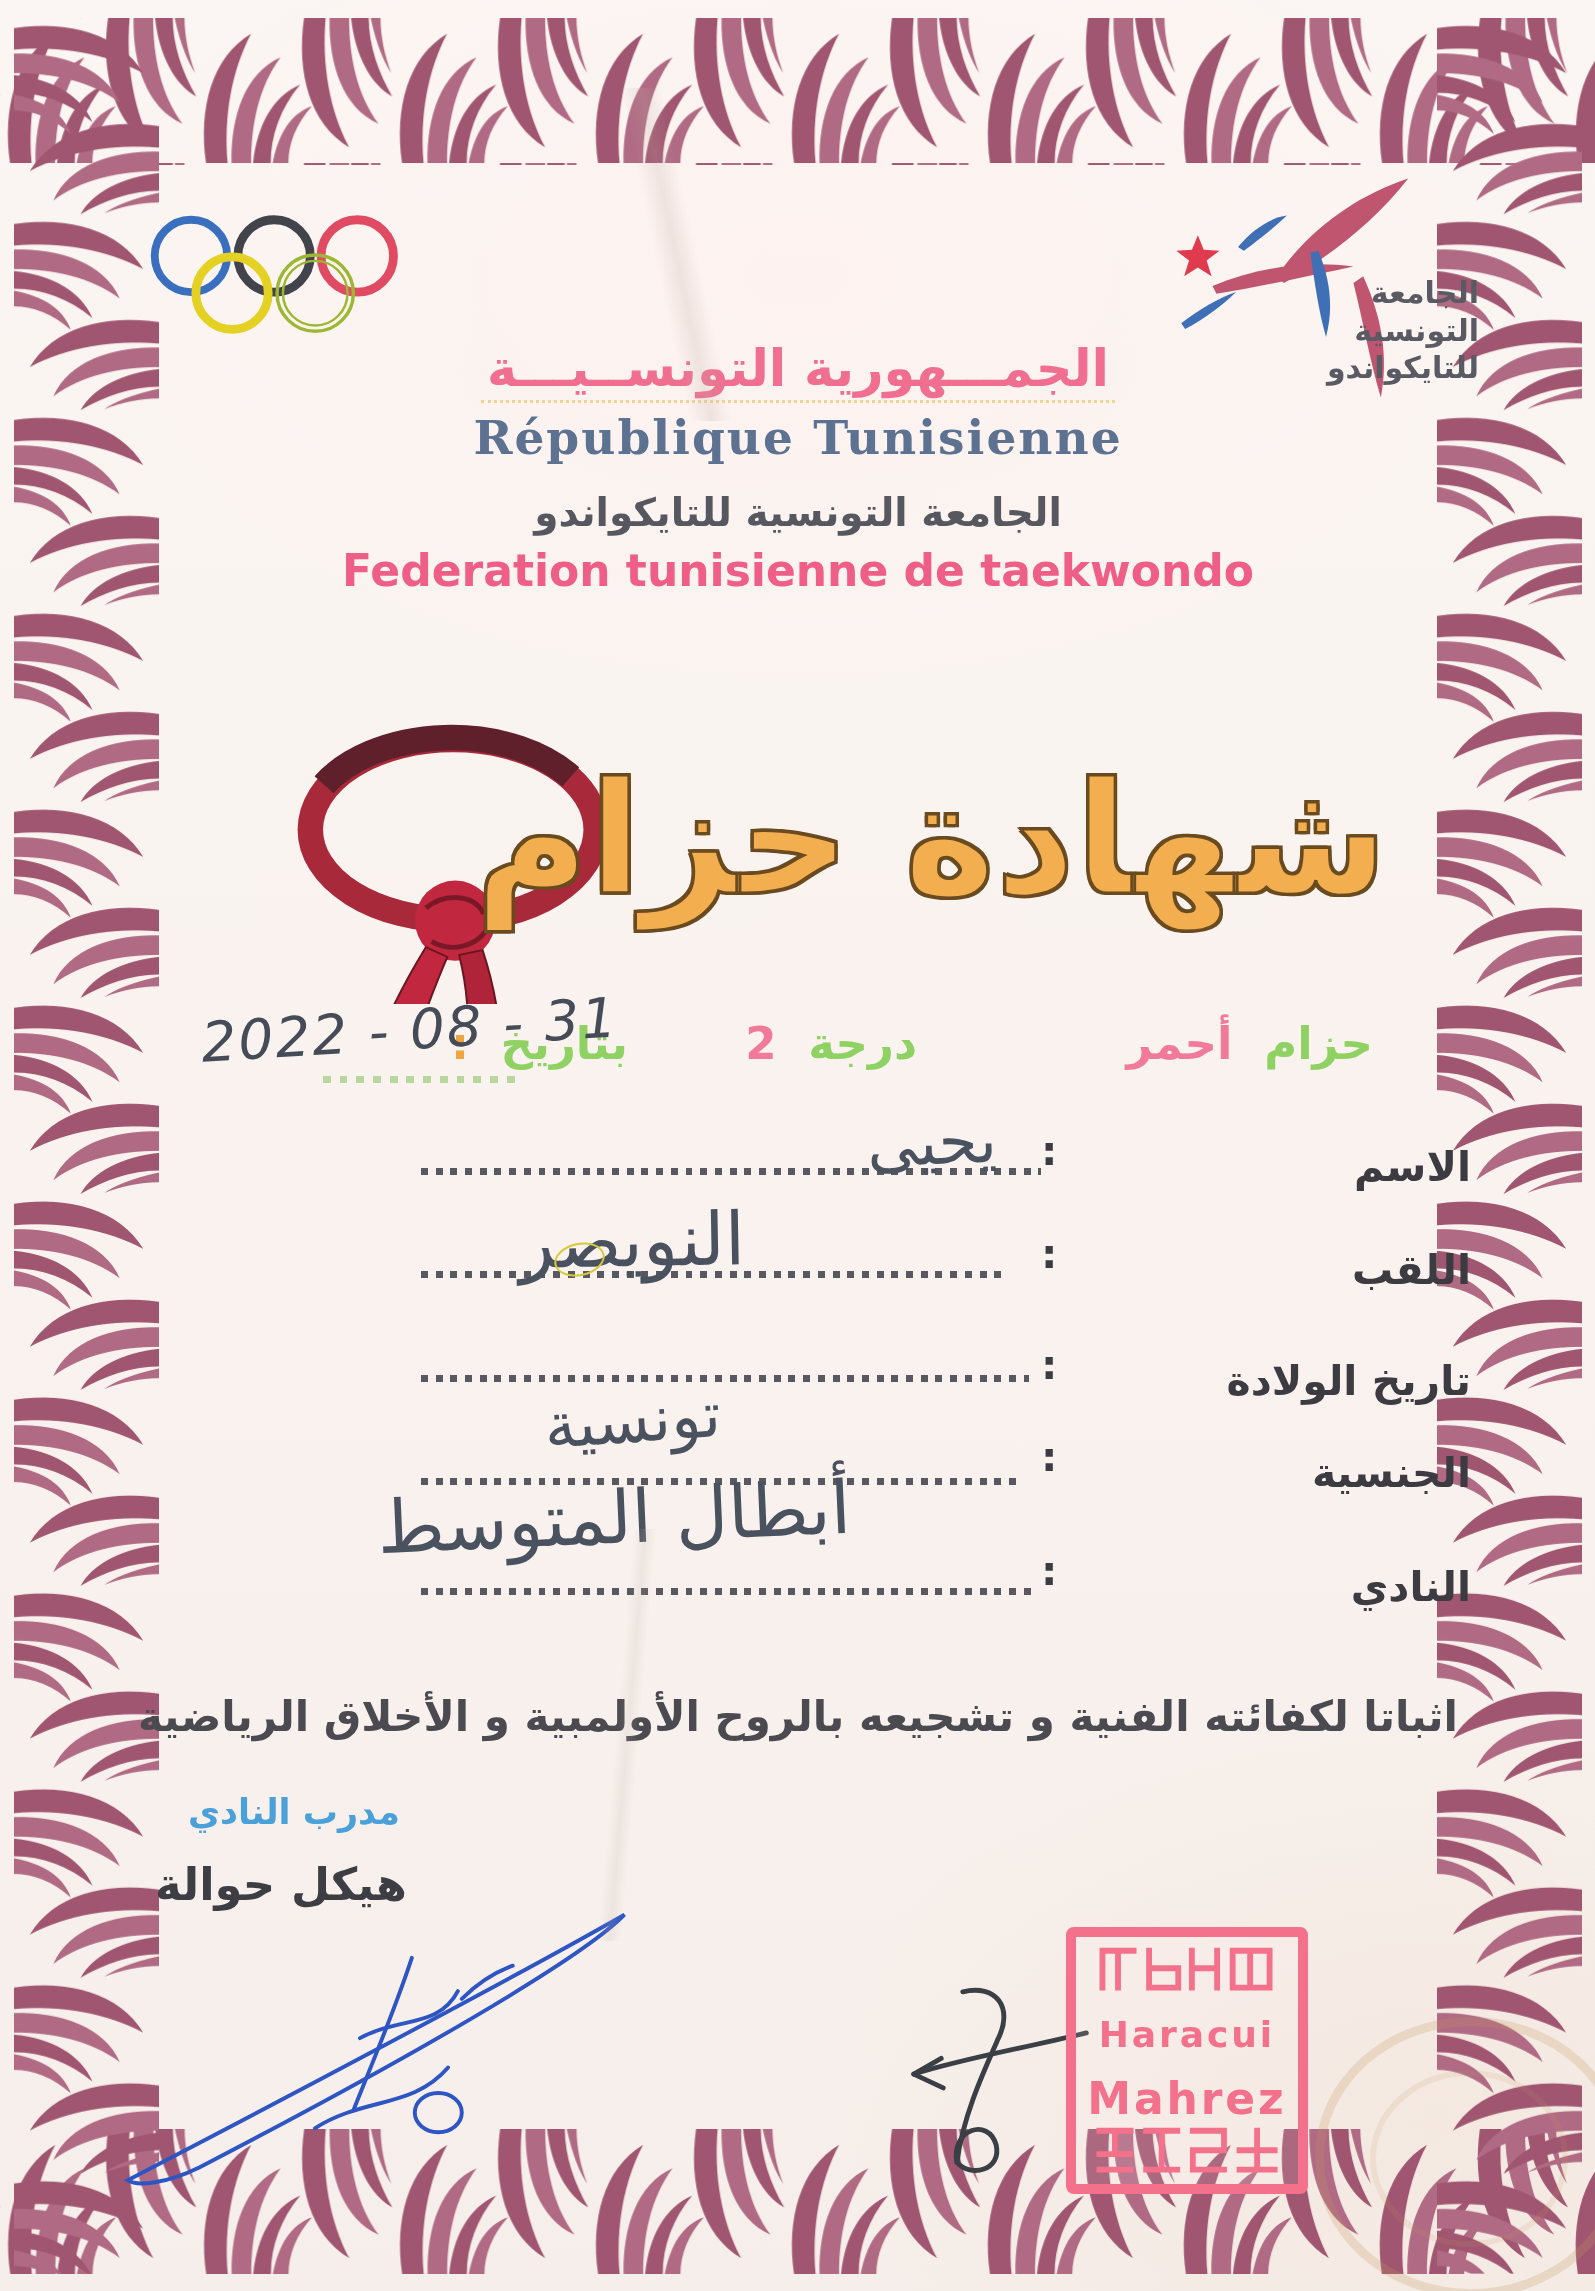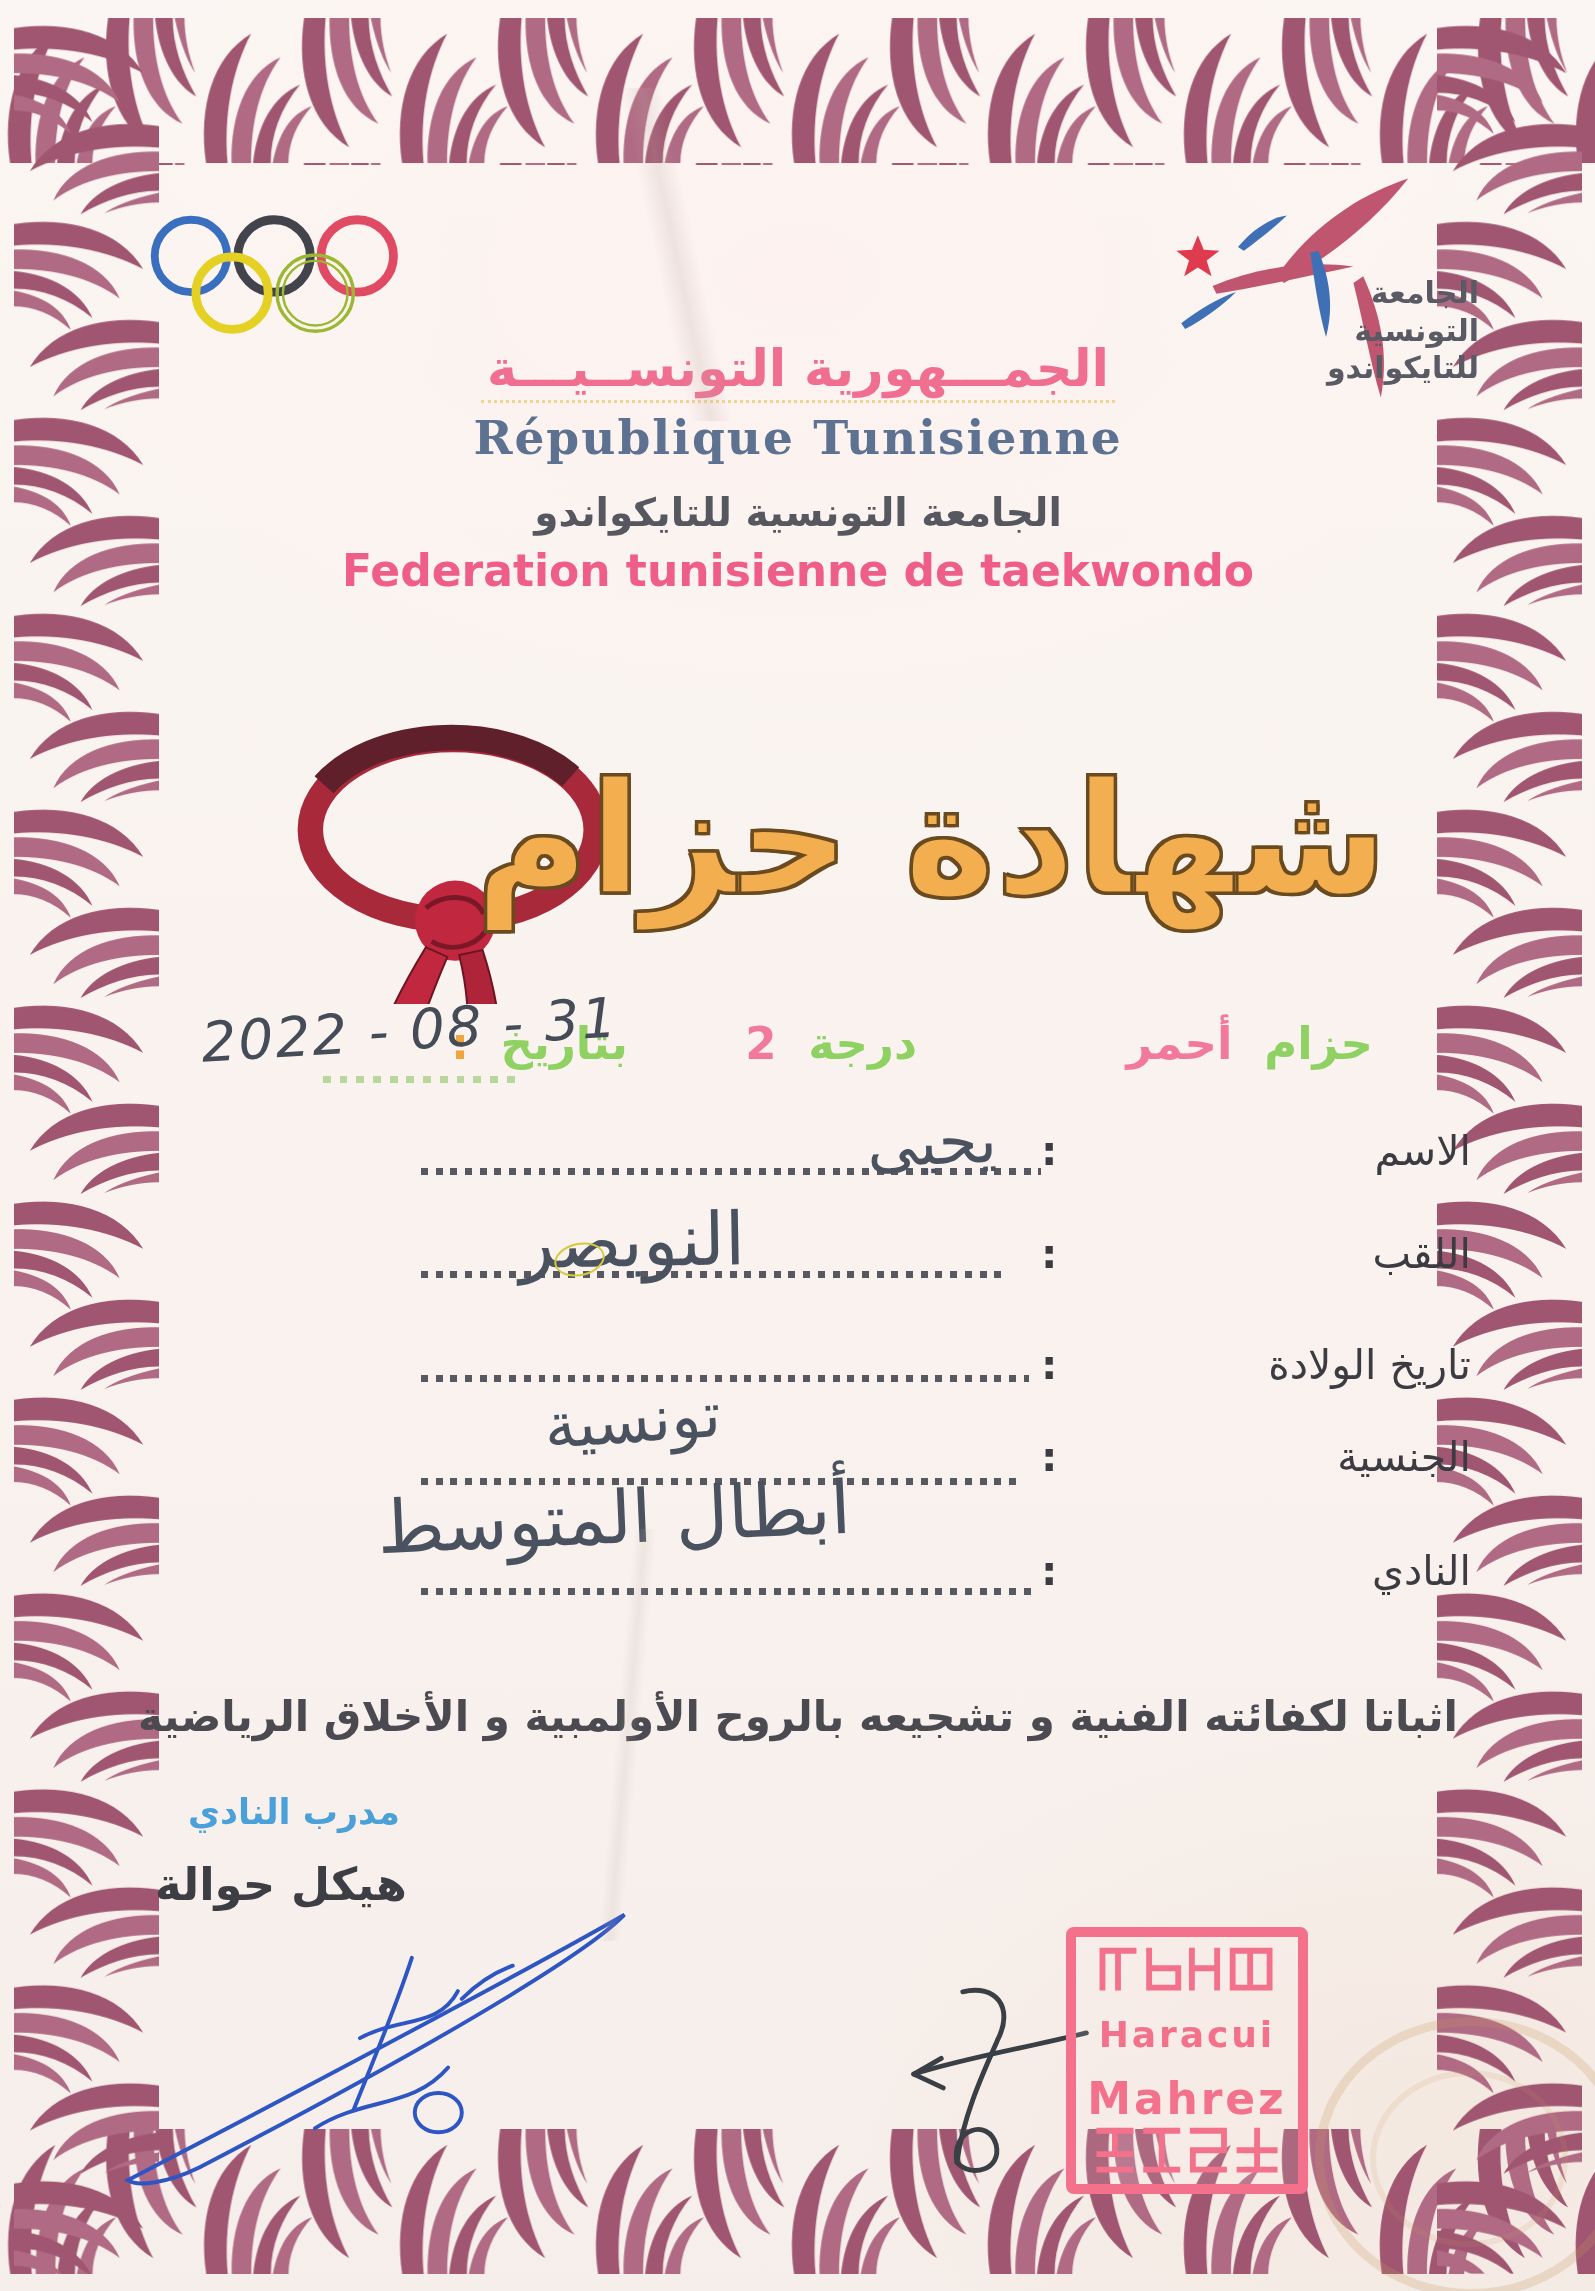--- a/index.html
+++ b/index.html
@@ -25,21 +25,21 @@
     right:208px; top:743px; font-size:155px; line-height:1.25; font-weight:bold;
     color:#f2ae4f; direction:rtl;
     -webkit-text-stroke:2.9px #6a4b20;
     text-shadow:2px 2px 0 #6a4b20, -2px -2px 0 #6a4b20, 2px -2px 0 #6a4b20, -2px 2px 0 #6a4b20;
   }
   .beltline{top:1017px; font-size:45px; font-weight:bold; direction:rtl; white-space:nowrap;}
   .green{color:#8fd163;margin-left:16px;} .pinkw{color:#f17a9b;} .orangec{color:#f0a43c;}
   .dots{position:absolute; height:6.9px;
     background:repeating-linear-gradient(90deg,#585860 0 6.9px,transparent 6.9px 14.7px);}
   .dots-green{background:repeating-linear-gradient(90deg,#b9d79c 0 7.8px,transparent 7.8px 16.7px);}
-  .field-label{position:absolute; right:125px; font-size:41px; font-weight:normal; color:#3b3b41; direction:rtl;}
+  .field-label{position:absolute; right:125px; font-size:41px; font-weight:bold; color:#3b3b41; direction:rtl;margin-top:16px;}
   .field-colon{position:absolute; left:1041px; font-size:41px; font-weight:bold; color:#3b3b41;}
   .hand{position:absolute; color:#49525e; direction:rtl; font-weight:400;}
   .hand-latin{position:absolute; color:#454c58; font-style:italic; letter-spacing:2px; font-weight:400;}
   .statement{top:1692px; left:108px; right:108px; text-align:center;
     font-size:42px; font-weight:bold; color:#4a4a50; direction:rtl;}
   .role{position:absolute; top:1792px; font-size:35px; font-weight:bold; color:#4aa0d8; direction:rtl;}
   .signame{position:absolute; font-weight:bold; color:#3d3d44; direction:rtl;}
   .stamp{
     position:absolute; left:1066px; top:1927px; width:214px; height:235px;
     border:10.8px solid #f3718b; border-radius:7.8px; background:rgba(255,235,238,.12);

